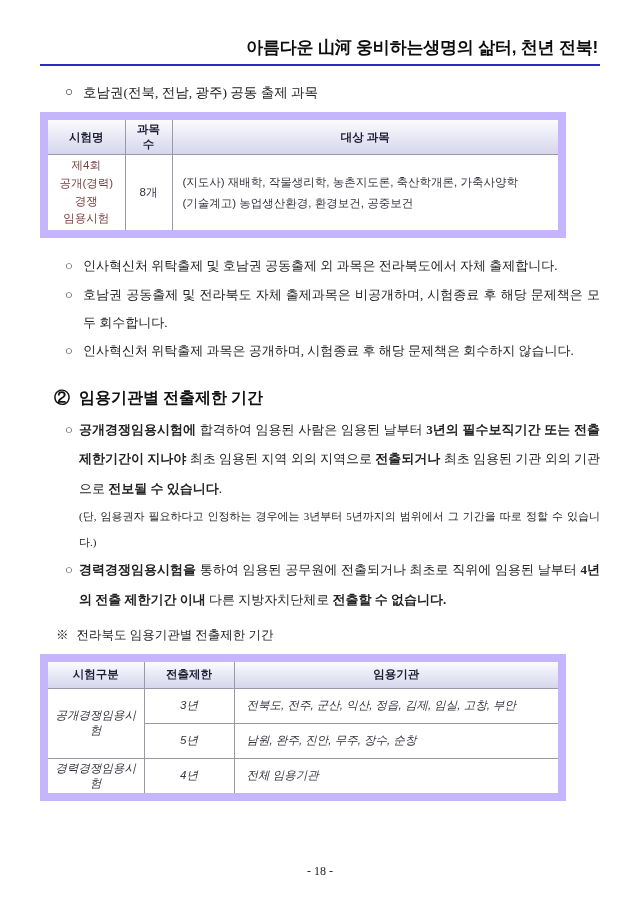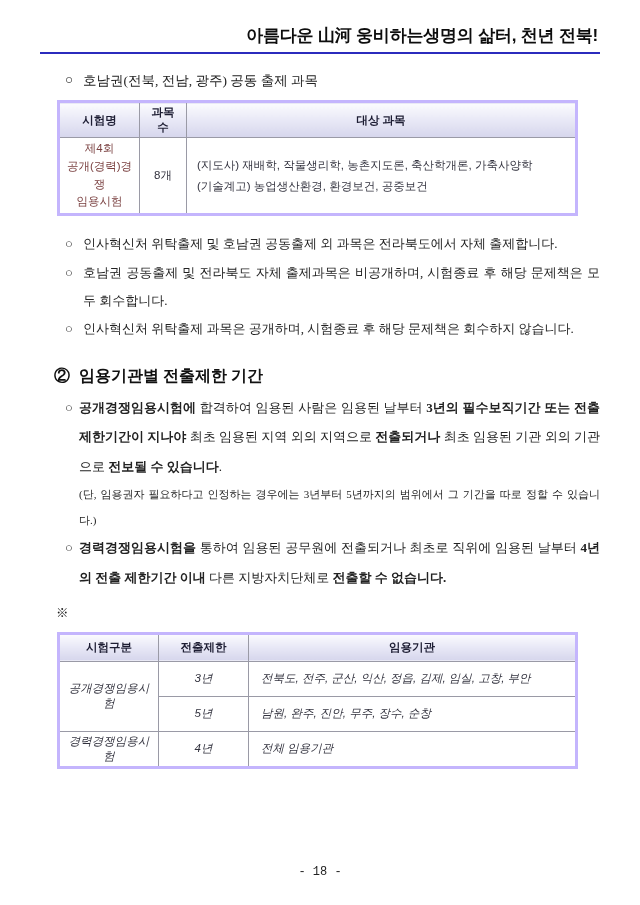--- a/index.html
+++ b/index.html
@@ -1,42 +1,42 @@
 <!DOCTYPE html>
 <html lang="ko"><head>
 <meta charset="utf-8">
 <style>
   html,body { margin:0; padding:0; background:#ffffff; }
   .page {
     width:640px; height:905px; box-sizing:border-box;
     margin:0 auto; background:#ffffff; position:relative;
-    padding:24px 40px 26px 40px;
+    padding:36px 40px 26px 40px;
     display:flex; flex-direction:column;
     font-family:"Liberation Serif", serif;
     color:#222222; font-size:13px;
   }
   
   .slogan {
     text-align:right; font-family:"Liberation Sans", sans-serif;
     font-weight:bold; font-size:17px; color:#0d0d0d; padding-right:2px;
     letter-spacing:-0.2px;
   }
   .rule { height:2px; background:#2b2bbd; margin-top:5px; }
 
   
   .bullet-line { position:relative; padding-left:18px; margin-left:25px; text-align:justify; }
   .bullet-line > .marker { position:absolute; left:0; top:0; color:#222; }
   .s1-title { margin-top:18px; font-size:13.5px; }
 
   
   table {
-    border-collapse:collapse; margin-left:17px; margin-top:10px;
+    border-collapse:collapse; margin-top:10px;
     width:518px; table-layout:fixed;
     font-family:"Liberation Sans", sans-serif; font-size:11.5px; color:#33333f;
-    border:3px solid #c4b5fd;
+    border:8px solid #c4b5fd;
   }
   th, td { border:1px solid #9a9aa6; padding:2px 6px; }
   th {
     background:linear-gradient(to bottom, #fbfbfe 0%, #e6e6f5 55%, #d6d6ec 100%);
     font-weight:bold; color:#1d1d33; height:22px; text-align:center;
   }
   .pre { white-space:pre-line; }
   td.exam-name { color:#7a4040; text-align:center; line-height:1.55; }
   td.count-cell { text-align:center; }
   td.subjects-cell { padding:7px 10px; line-height:1.8; }
@@ -55,21 +55,21 @@
   .sec2-heading {
     margin:22px 0 6px 14px; font-size:16px; font-weight:bold; color:#111;
     display:flex; gap:9px; align-items:baseline;
   }
   .s2-bullet { margin-left:25px; padding-left:14px; line-height:2.3; font-size:13px; }
   .s2-note { margin-left:39px; line-height:2.3; font-size:11px; text-align:justify; }
   .b { font-weight:bold; }
   .ref-line { margin-left:16px; margin-top:12px; font-size:12.5px; display:flex; gap:8px; }
 
   
-  .footer { margin-top:auto; text-align:center; font-size:12px; color:#222;font-family:Liberation Mono, monospace; }
+  .footer { margin-top:auto; text-align:center; font-size:12px; color:#222; }
 </style>
 </head>
 <body>
 
 <div class="page">
 
   <div>
     <div class="slogan">아름다운 山河  웅비하는생명의 삶터, 천년 전북!</div>
     <div class="rule"></div>
   </div>
@@ -129,20 +129,21 @@
     <span><span class="b">공개경쟁임용시험에</span><span> 합격하여 임용된 사람은 임용된 날부터 </span><span class="b">3년의 필수보직기간 또는 전출 제한기간이 지나야</span><span> 최초 임용된 지역 외의 지역으로 </span><span class="b">전출되거나</span><span> 최초 임용된 기관 외의 기관으로 </span><span class="b">전보될 수 있습니다</span><span>.</span></span>
   </div>
   <div class="s2-note">(단, 임용권자 필요하다고 인정하는 경우에는 3년부터 5년까지의 범위에서 그 기간을 따로 정할 수 있습니다.)</div>
   <div class="bullet-line s2-bullet">
     <span class="marker">○</span>
     <span><span class="b">경력경쟁임용시험을</span><span> 통하여 임용된 공무원에 전출되거나 최초로 직위에 임용된 날부터 </span><span class="b">4년의 전출 제한기간 이내</span><span> 다른 지방자치단체로 </span><span class="b">전출할 수 없습니다.</span></span>
   </div>
 
   <div class="ref-line">
     <span>※</span>
+    <span>전라북도 임용기관별 전출제한 기간</span>
   </div>
 
   <table class="t2">
     <colgroup>
         <col style="width:100px">
         <col style="width:90px">
         <col style="width:328px">
       </colgroup>
     <thead>
       <tr>

